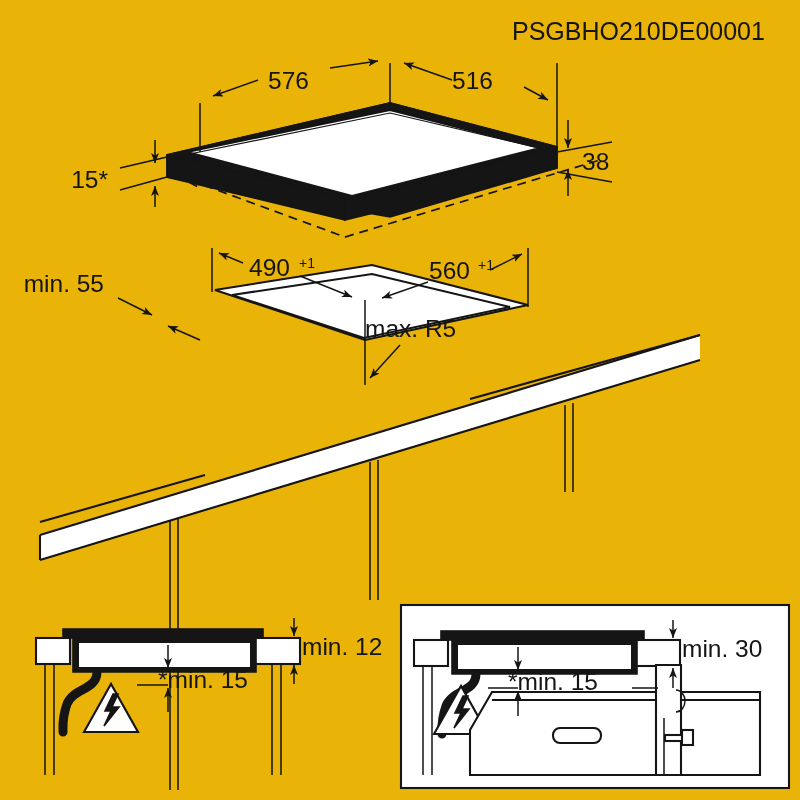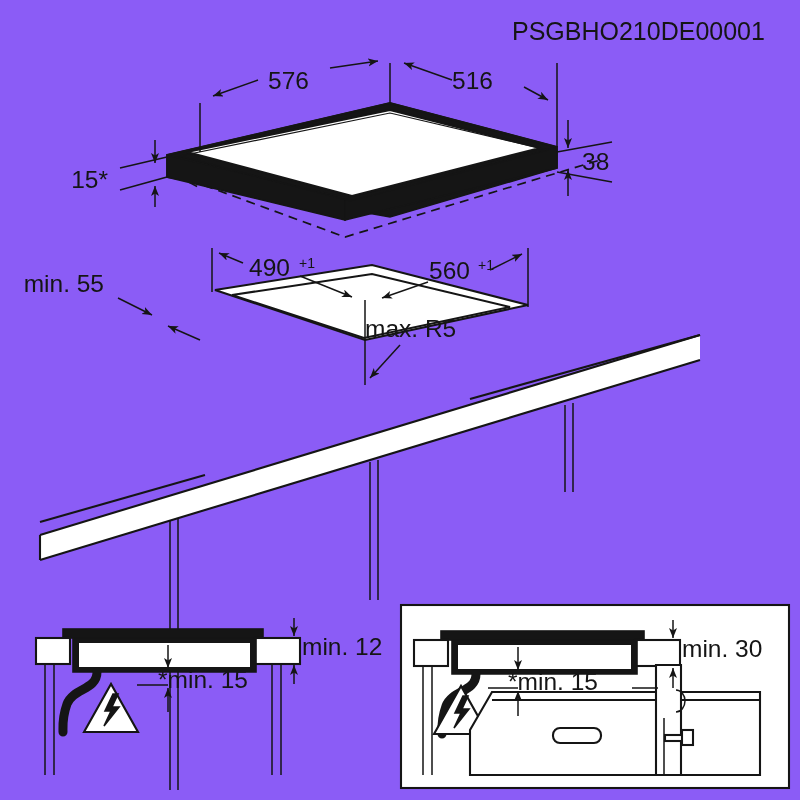--- a/index.html
+++ b/index.html
@@ -12,21 +12,21 @@
     width: 800px;
     height: 800px;
     font-family: "Liberation Sans", sans-serif;
     overflow: hidden;
     position: relative;
   }
   #sheet {
     position: relative;
     width: 800px;
     height: 800px;
-    background: #8b5cf6;
+    background: #eab308;
   }
   svg.diagram {
     position: absolute;
     top: 0;
     left: 0;
     width: 800px;
     height: 800px;
     display: block;
   }
   .ln {

